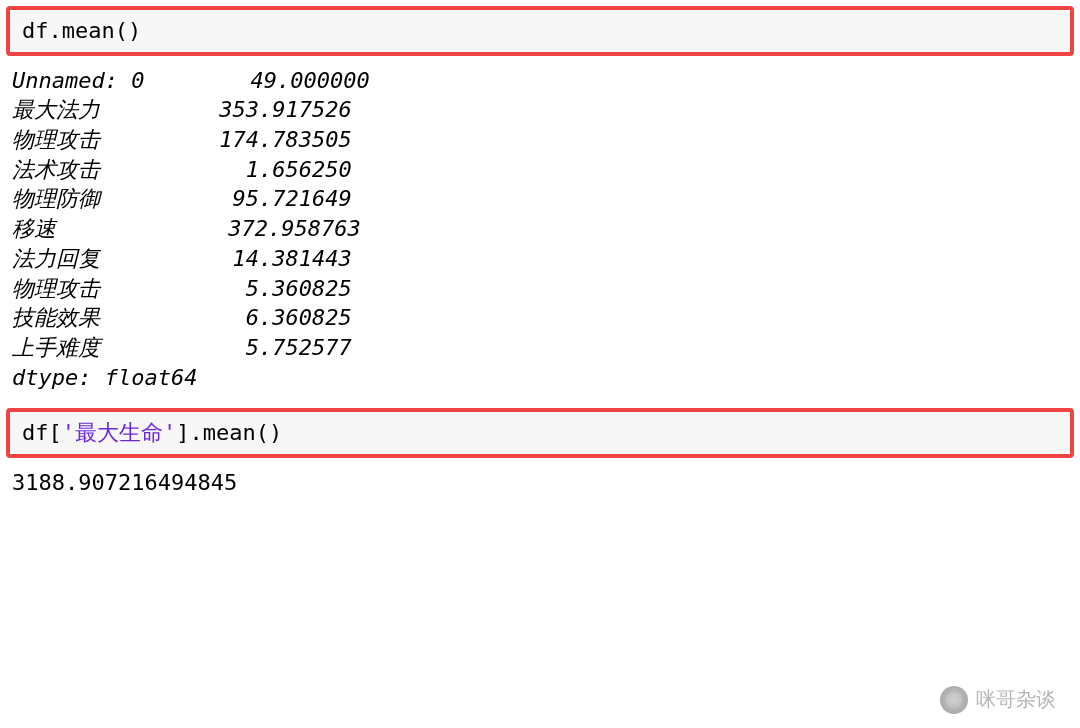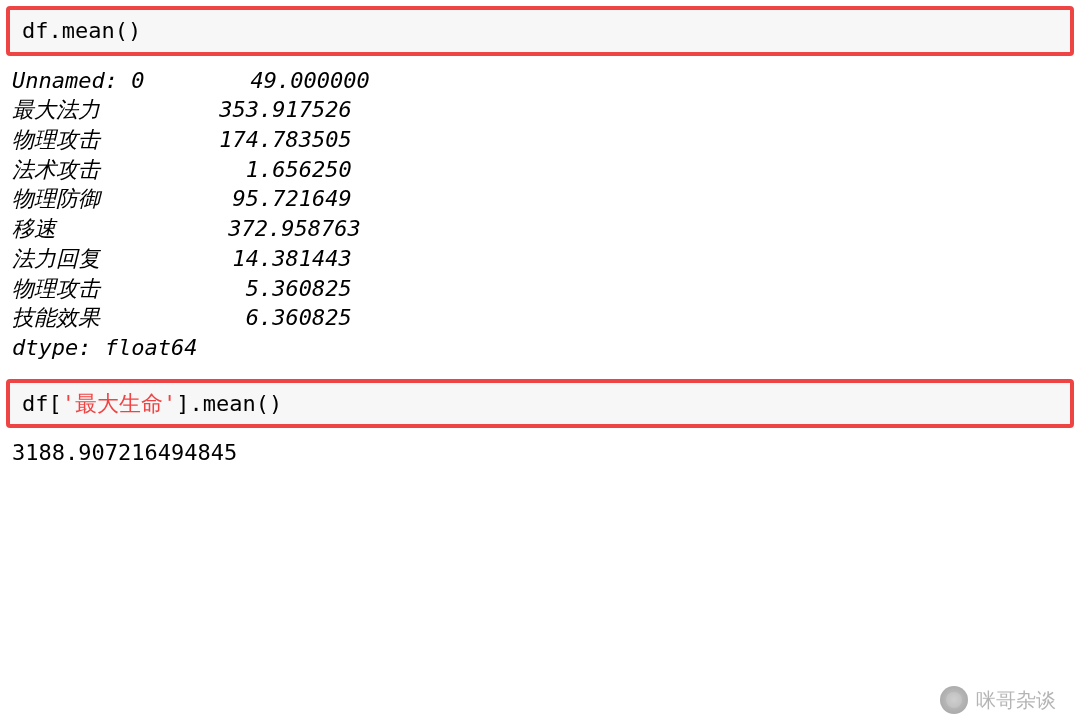--- a/index.html
+++ b/index.html
@@ -18,28 +18,28 @@
       background: #f7f7f7;
       border: 4px solid #ef4444;
       border-radius: 4px;
       padding: 6px 12px;
       margin: 6px 6px;
     }
     .cell-output {
       padding: 4px 12px 10px 12px;
     }
     .code-black { color: #000000; }
-    .code-red { color: #ef4444; }
+    .code-red { color: #6d28d9; }
     .series-row { white-space: pre; font-style: italic; }
     .watermark {
       position: absolute;
       right: 24px;
       bottom: 14px;
       display: flex;
-      align-items: center;
+      align-items: flex-start;
       gap: 8px;
       opacity: 0.55;
       font-family: -apple-system, BlinkMacSystemFont, "PingFang SC", sans-serif;
       font-size: 20px;
       color: #777;
     }
     .watermark-icon {
       width: 28px;
       height: 28px;
       border-radius: 50%;
@@ -66,20 +66,21 @@
   <div id="series-container">
       <div class="series-row"><span>Unnamed: 0    </span><span>    49.000000</span></div>
       <div class="series-row"><span>最大法力      </span><span>   353.917526</span></div>
       <div class="series-row"><span>物理攻击      </span><span>   174.783505</span></div>
       <div class="series-row"><span>法术攻击      </span><span>     1.656250</span></div>
       <div class="series-row"><span>物理防御      </span><span>    95.721649</span></div>
       <div class="series-row"><span>移速          </span><span>   372.958763</span></div>
       <div class="series-row"><span>法力回复      </span><span>    14.381443</span></div>
       <div class="series-row"><span>物理攻击      </span><span>     5.360825</span></div>
       <div class="series-row"><span>技能效果      </span><span>     6.360825</span></div>
+      <div class="series-row"><span>上手难度      </span><span>     5.752577</span></div>
     </div>
   <div class="series-row">dtype: float64</div>
 </div>
 
 <div class="cell-input">
   <span class="code-black">df[</span><span class="code-red">'最大生命'</span><span class="code-black">].mean</span><span class="code-black">()</span>
 </div>
 
 <div class="cell-output">
   <span>3188.907216494845</span>

